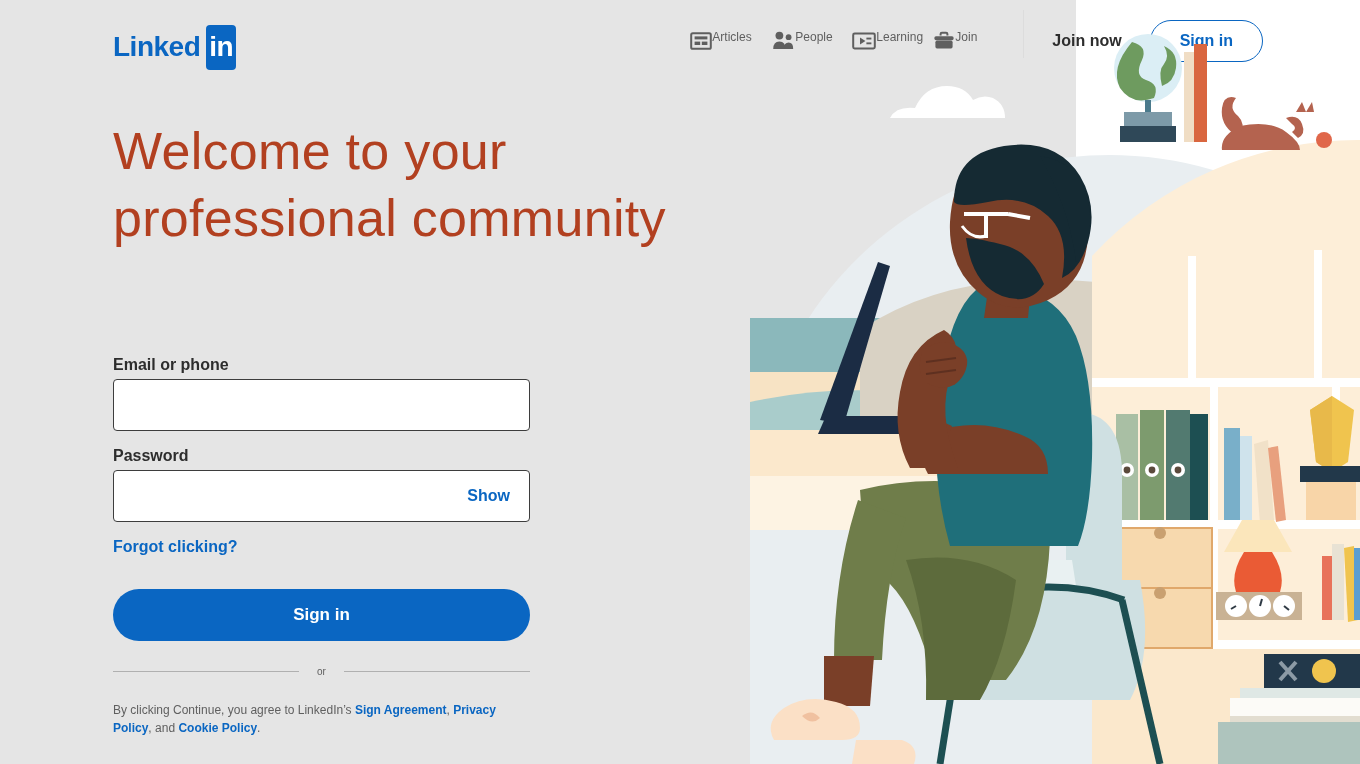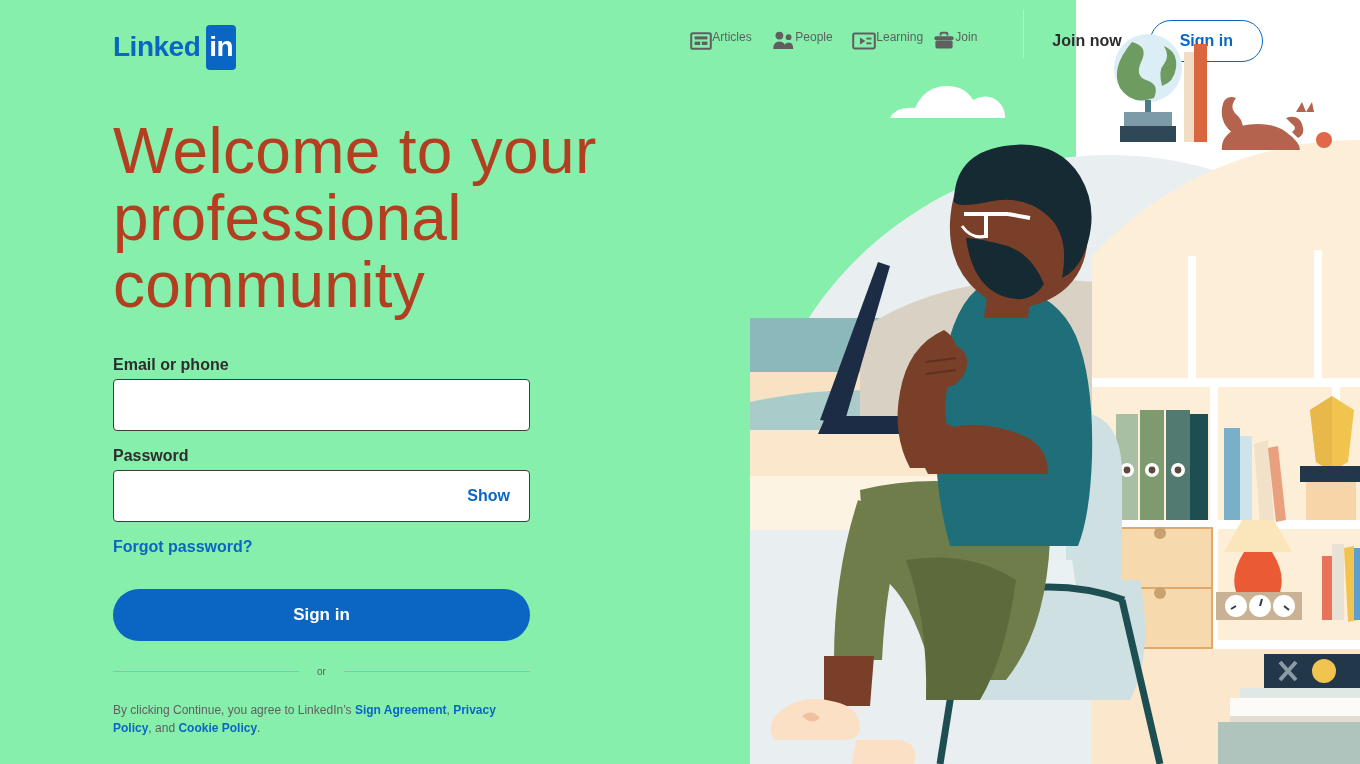--- a/index.html
+++ b/index.html
@@ -1,19 +1,19 @@
 <!DOCTYPE html>
 <html><head>
 <meta charset="utf-8">
 <style>
   * { margin:0; padding:0; box-sizing:border-box; }
   html,body { width:1360px; height:764px; overflow:hidden; background:#fff;
     font-family:"Liberation Sans", sans-serif; }
 
-  .page { position:relative; width:1076px; height:764px; background:#86efac; }
+  .page { position:relative; width:1076px; height:764px; background:#e5e5e5; }
 
   
   .header { position:absolute; top:0; left:0; width:1360px; height:72px; }
   .logo { position:absolute; left:113px; top:25px; display:flex; align-items:center;
           font-size:28px; font-weight:700; color:#0a66c2; letter-spacing:-0.5px; }
   .logo .word { line-height:1; }
   .logo .inbox { background:#0a66c2; color:#fff; border-radius:4px; padding:8px 3px;
                  margin-left:6px; line-height:1.02; }
 
   .nav { position:absolute; right:97px; top:10px; display:flex; align-items:center; }
@@ -25,21 +25,21 @@
   .divider-v { width:1px; height:48px; background:#dcdcdc; margin:0 14px 14px 9px; }
 
   .join { font-size:16px; font-weight:700; color:#2d2d2d; padding:10px 14px;
           cursor:pointer; background:none; border:none; font-family:inherit;text-align:right; }
   .signin-btn { margin-left:14px; font-size:16px; font-weight:700; color:#0a66c2;
                 background:#fff; border:1px solid #0a66c2; border-radius:28px;
                 padding:11px 29px; cursor:pointer; font-family:inherit; }
 
   
   .headline { position:absolute; left:113px; top:118px; width:560px;
-              font-size:64px; font-weight:200; line-height:67px;
+              font-size:52px; font-weight:200; line-height:67px;
               color:#b24020; letter-spacing:0.3px; }
 
   
   .form { position:absolute; left:113px; top:356px; width:417px; }
   .field-label { font-size:16px; font-weight:700; color:#2d2d2d; margin-bottom:5px;
                  display:block; }
   .input-wrap { position:relative; }
   .text-input { width:417px; height:52px; border:1px solid #3d3d3d; border-radius:4px;
                 background:#fff; font-size:16px; padding:0 14px; color:#1d1d1d;
                 font-family:inherit; outline:none; display:block; }
@@ -143,21 +143,21 @@
     </div>
 
     <div class="gap"></div>
 
     <label class="field-label">Password</label>
     <div class="input-wrap pw-wrap">
       <input class="text-input" type="password" placeholder="" style="">
       <button class="show-btn">Show</button>
     </div>
 
-    <a class="forgot">Forgot password?</a>
+    <a class="forgot">Forgot clicking?</a>
 
     <button class="submit">Sign in</button>
 
     <div class="or-row">
       <span class="or-line"></span>
       <span class="or-text">or</span>
       <span class="or-line"></span>
     </div>
 
     <p class="legal">

